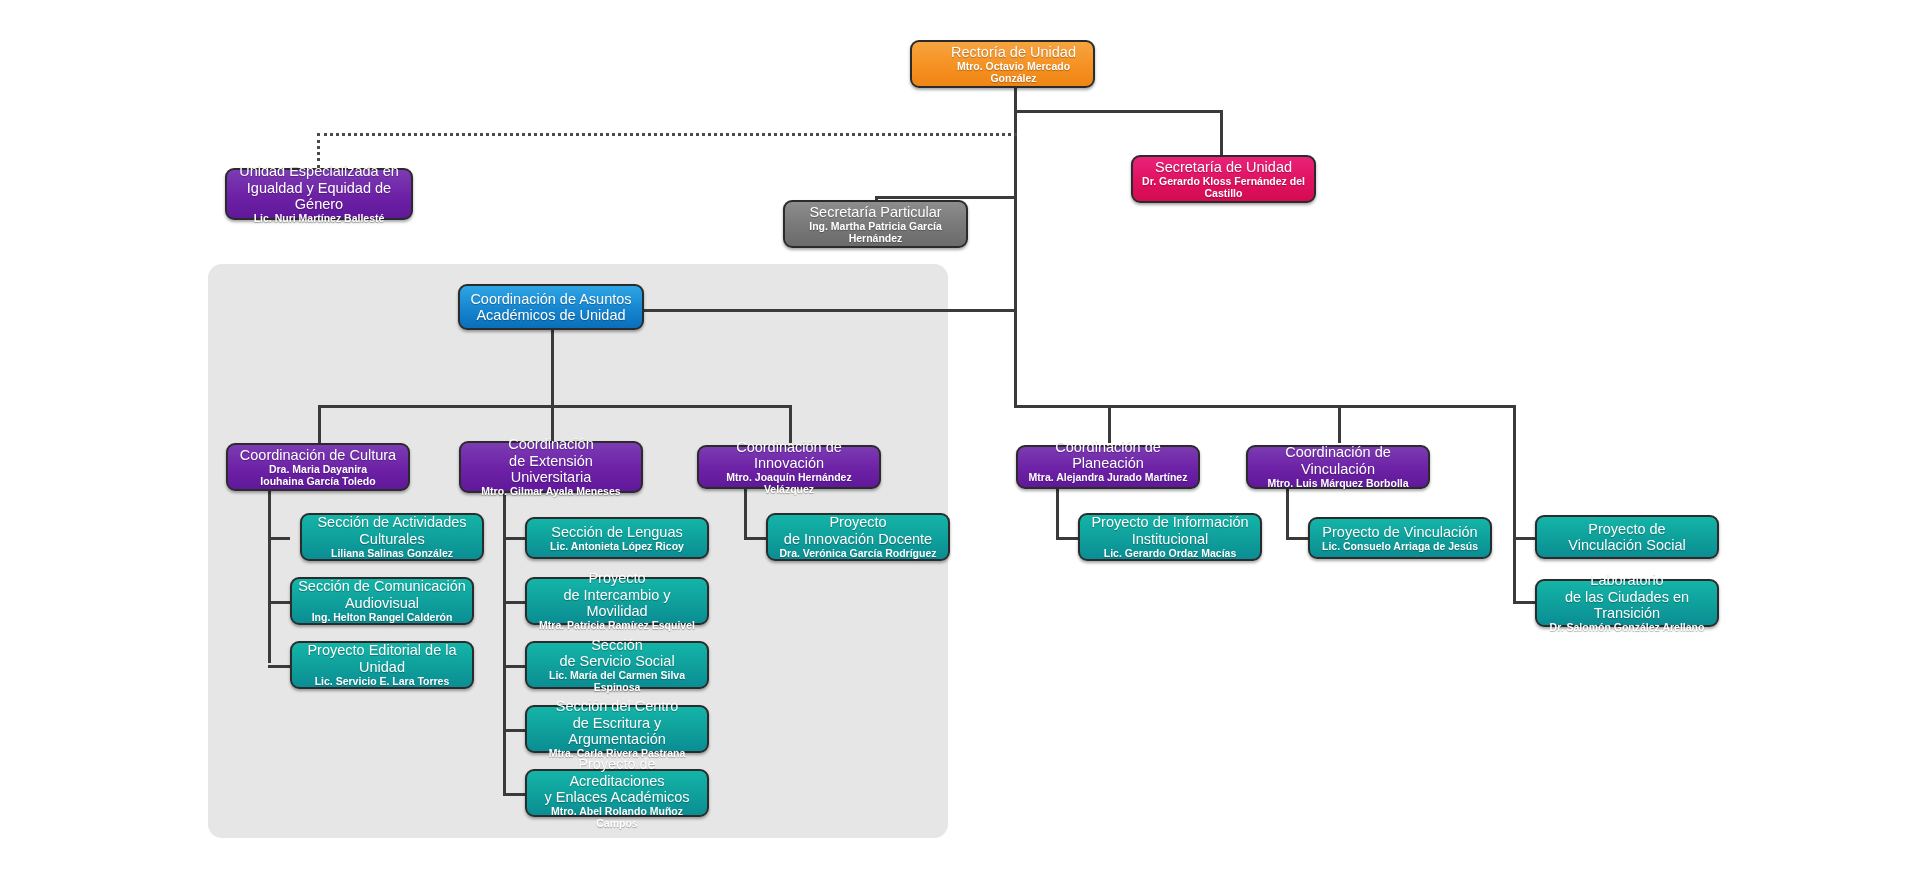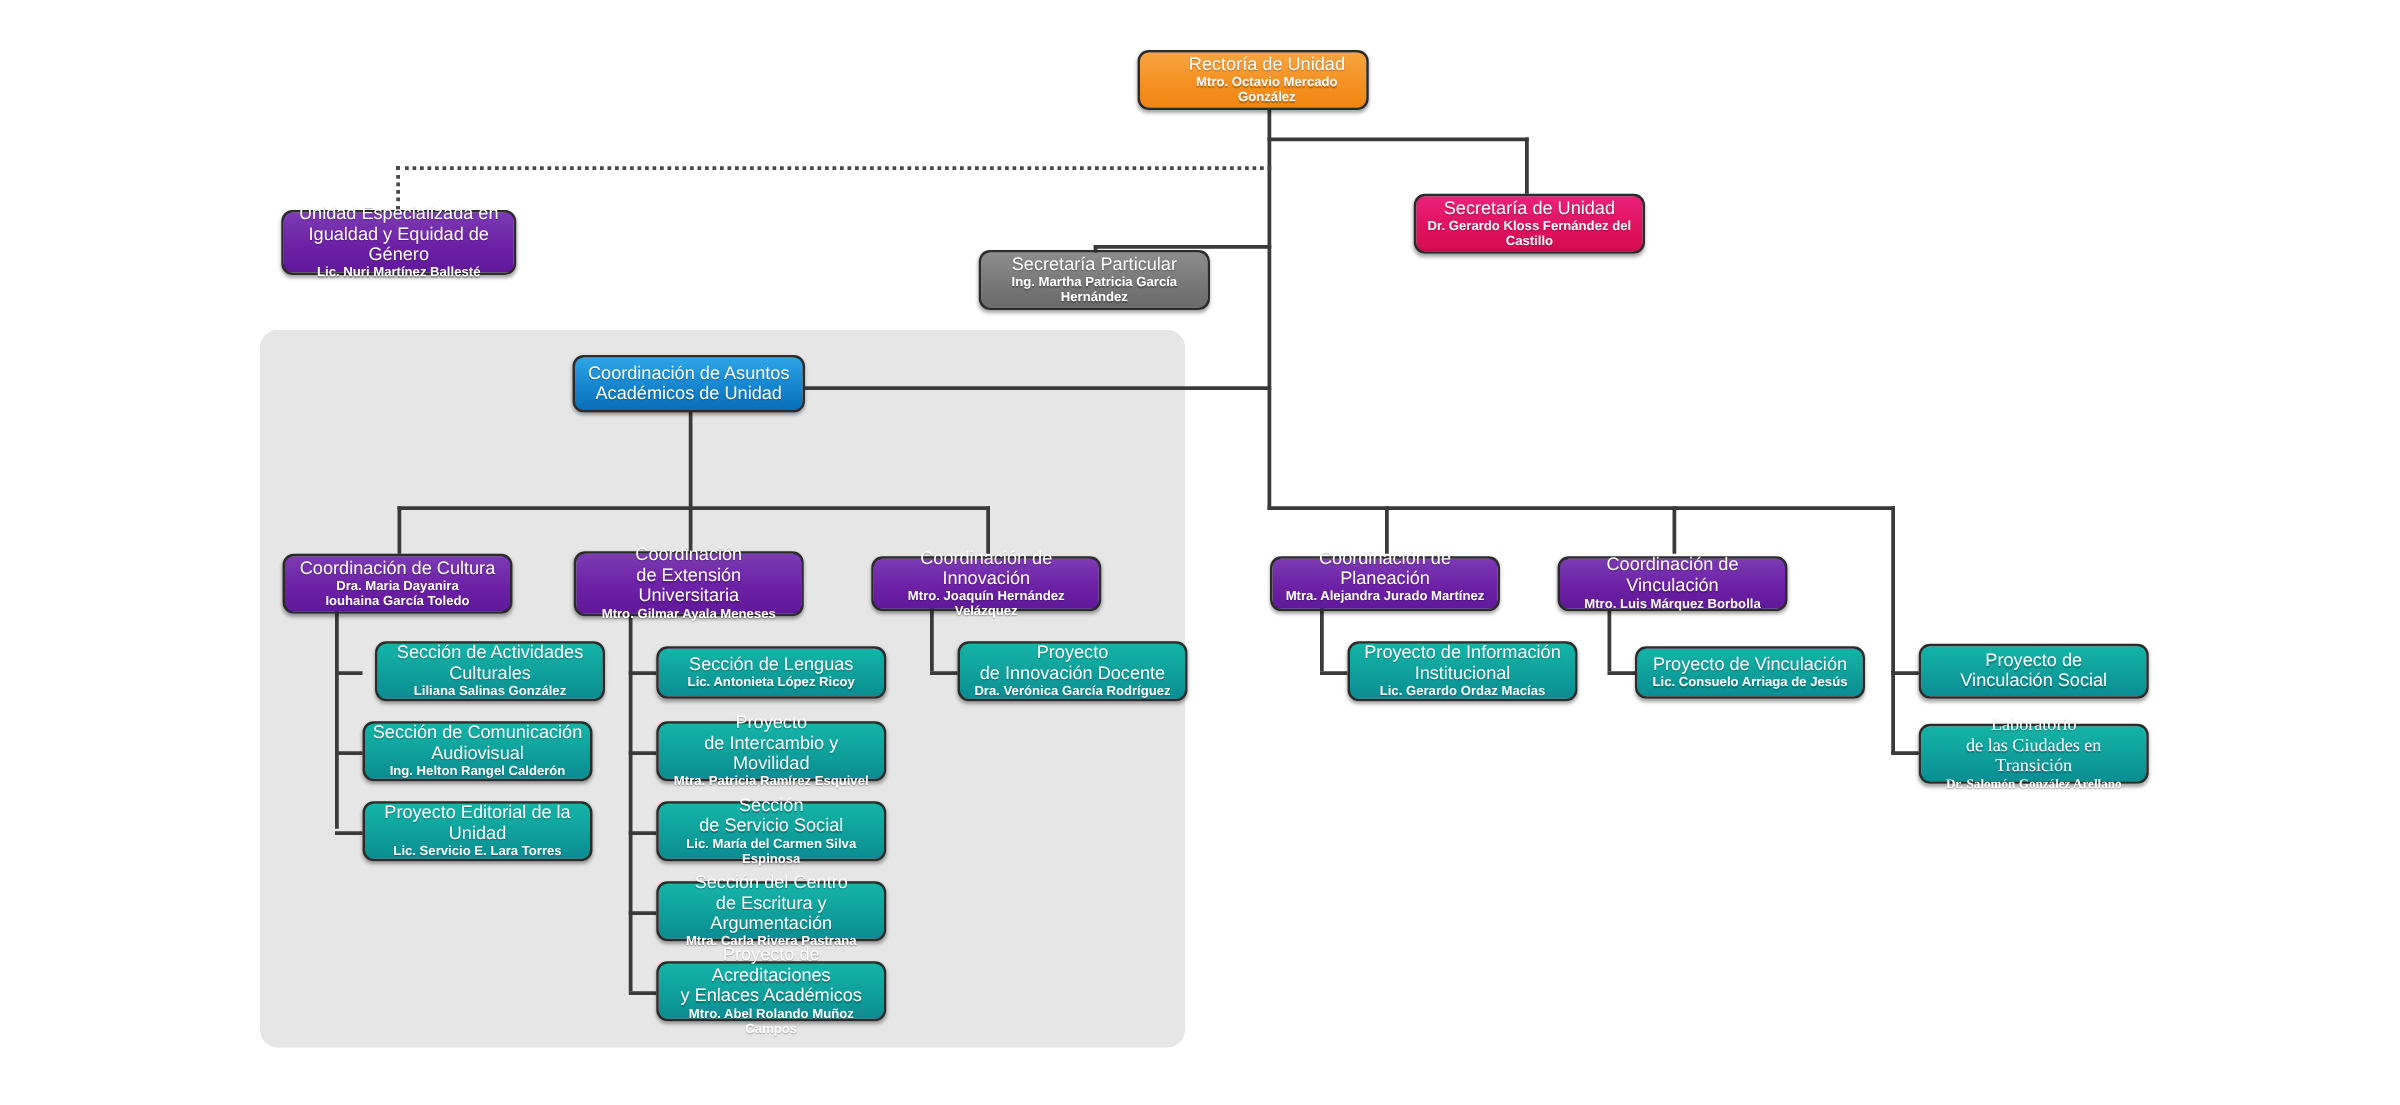--- a/index.html
+++ b/index.html
@@ -242,19 +242,19 @@
   <div class="node c-teal" style="left:1308px; top:517px; width:184px; height:42px;">
     <div class="ttl">Proyecto de Vinculación</div>
     <div class="sub">Lic. Consuelo Arriaga de Jesús</div>
   </div>
 
   <div class="node c-teal" style="left:1535px; top:515px; width:184px; height:44px;">
     <div class="ttl">Proyecto de
 Vinculación Social</div>
   </div>
 
-  <div class="node c-teal" style="left:1535px; top:579px; width:184px; height:48px;font-family:Liberation Serif, serif;">
+  <div class="node c-teal" style="left:1535px; top:579px; width:184px; height:48px;">
     <div class="ttl">Laboratorio
 de las Ciudades en Transición</div>
     <div class="sub">Dr. Salomón González Arellano</div>
   </div>
 
 </div>
 
 </body></html>

